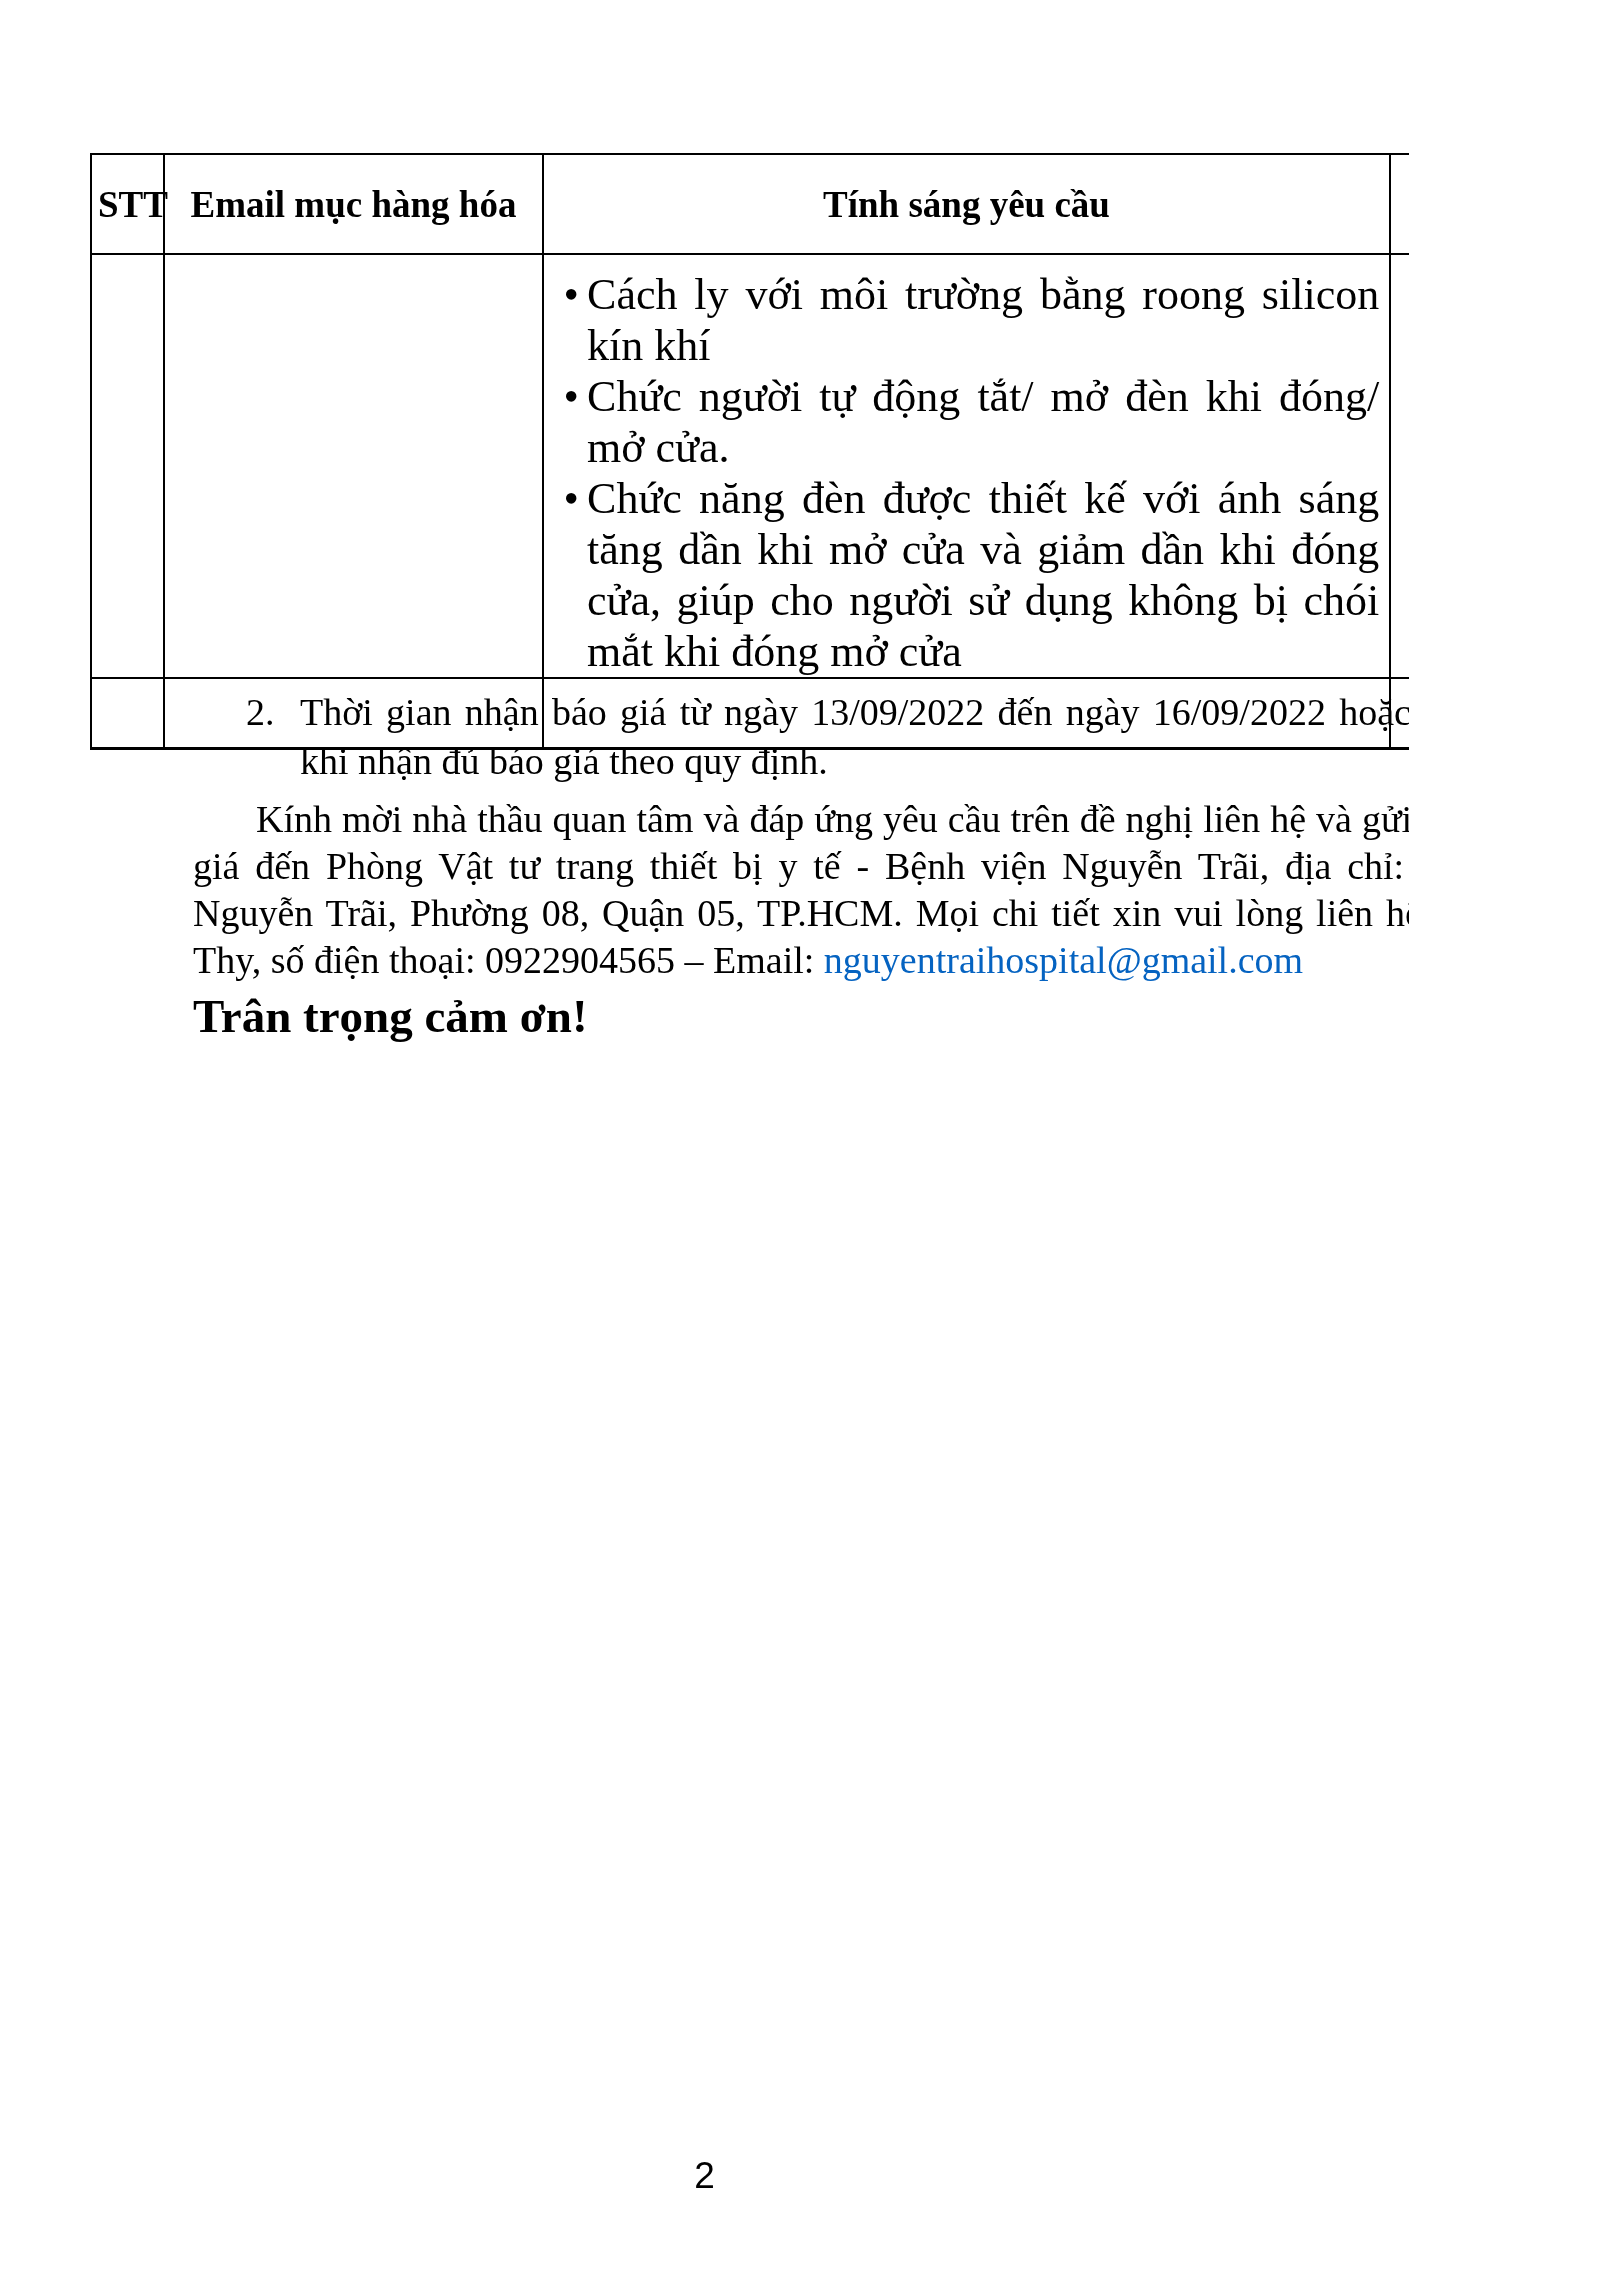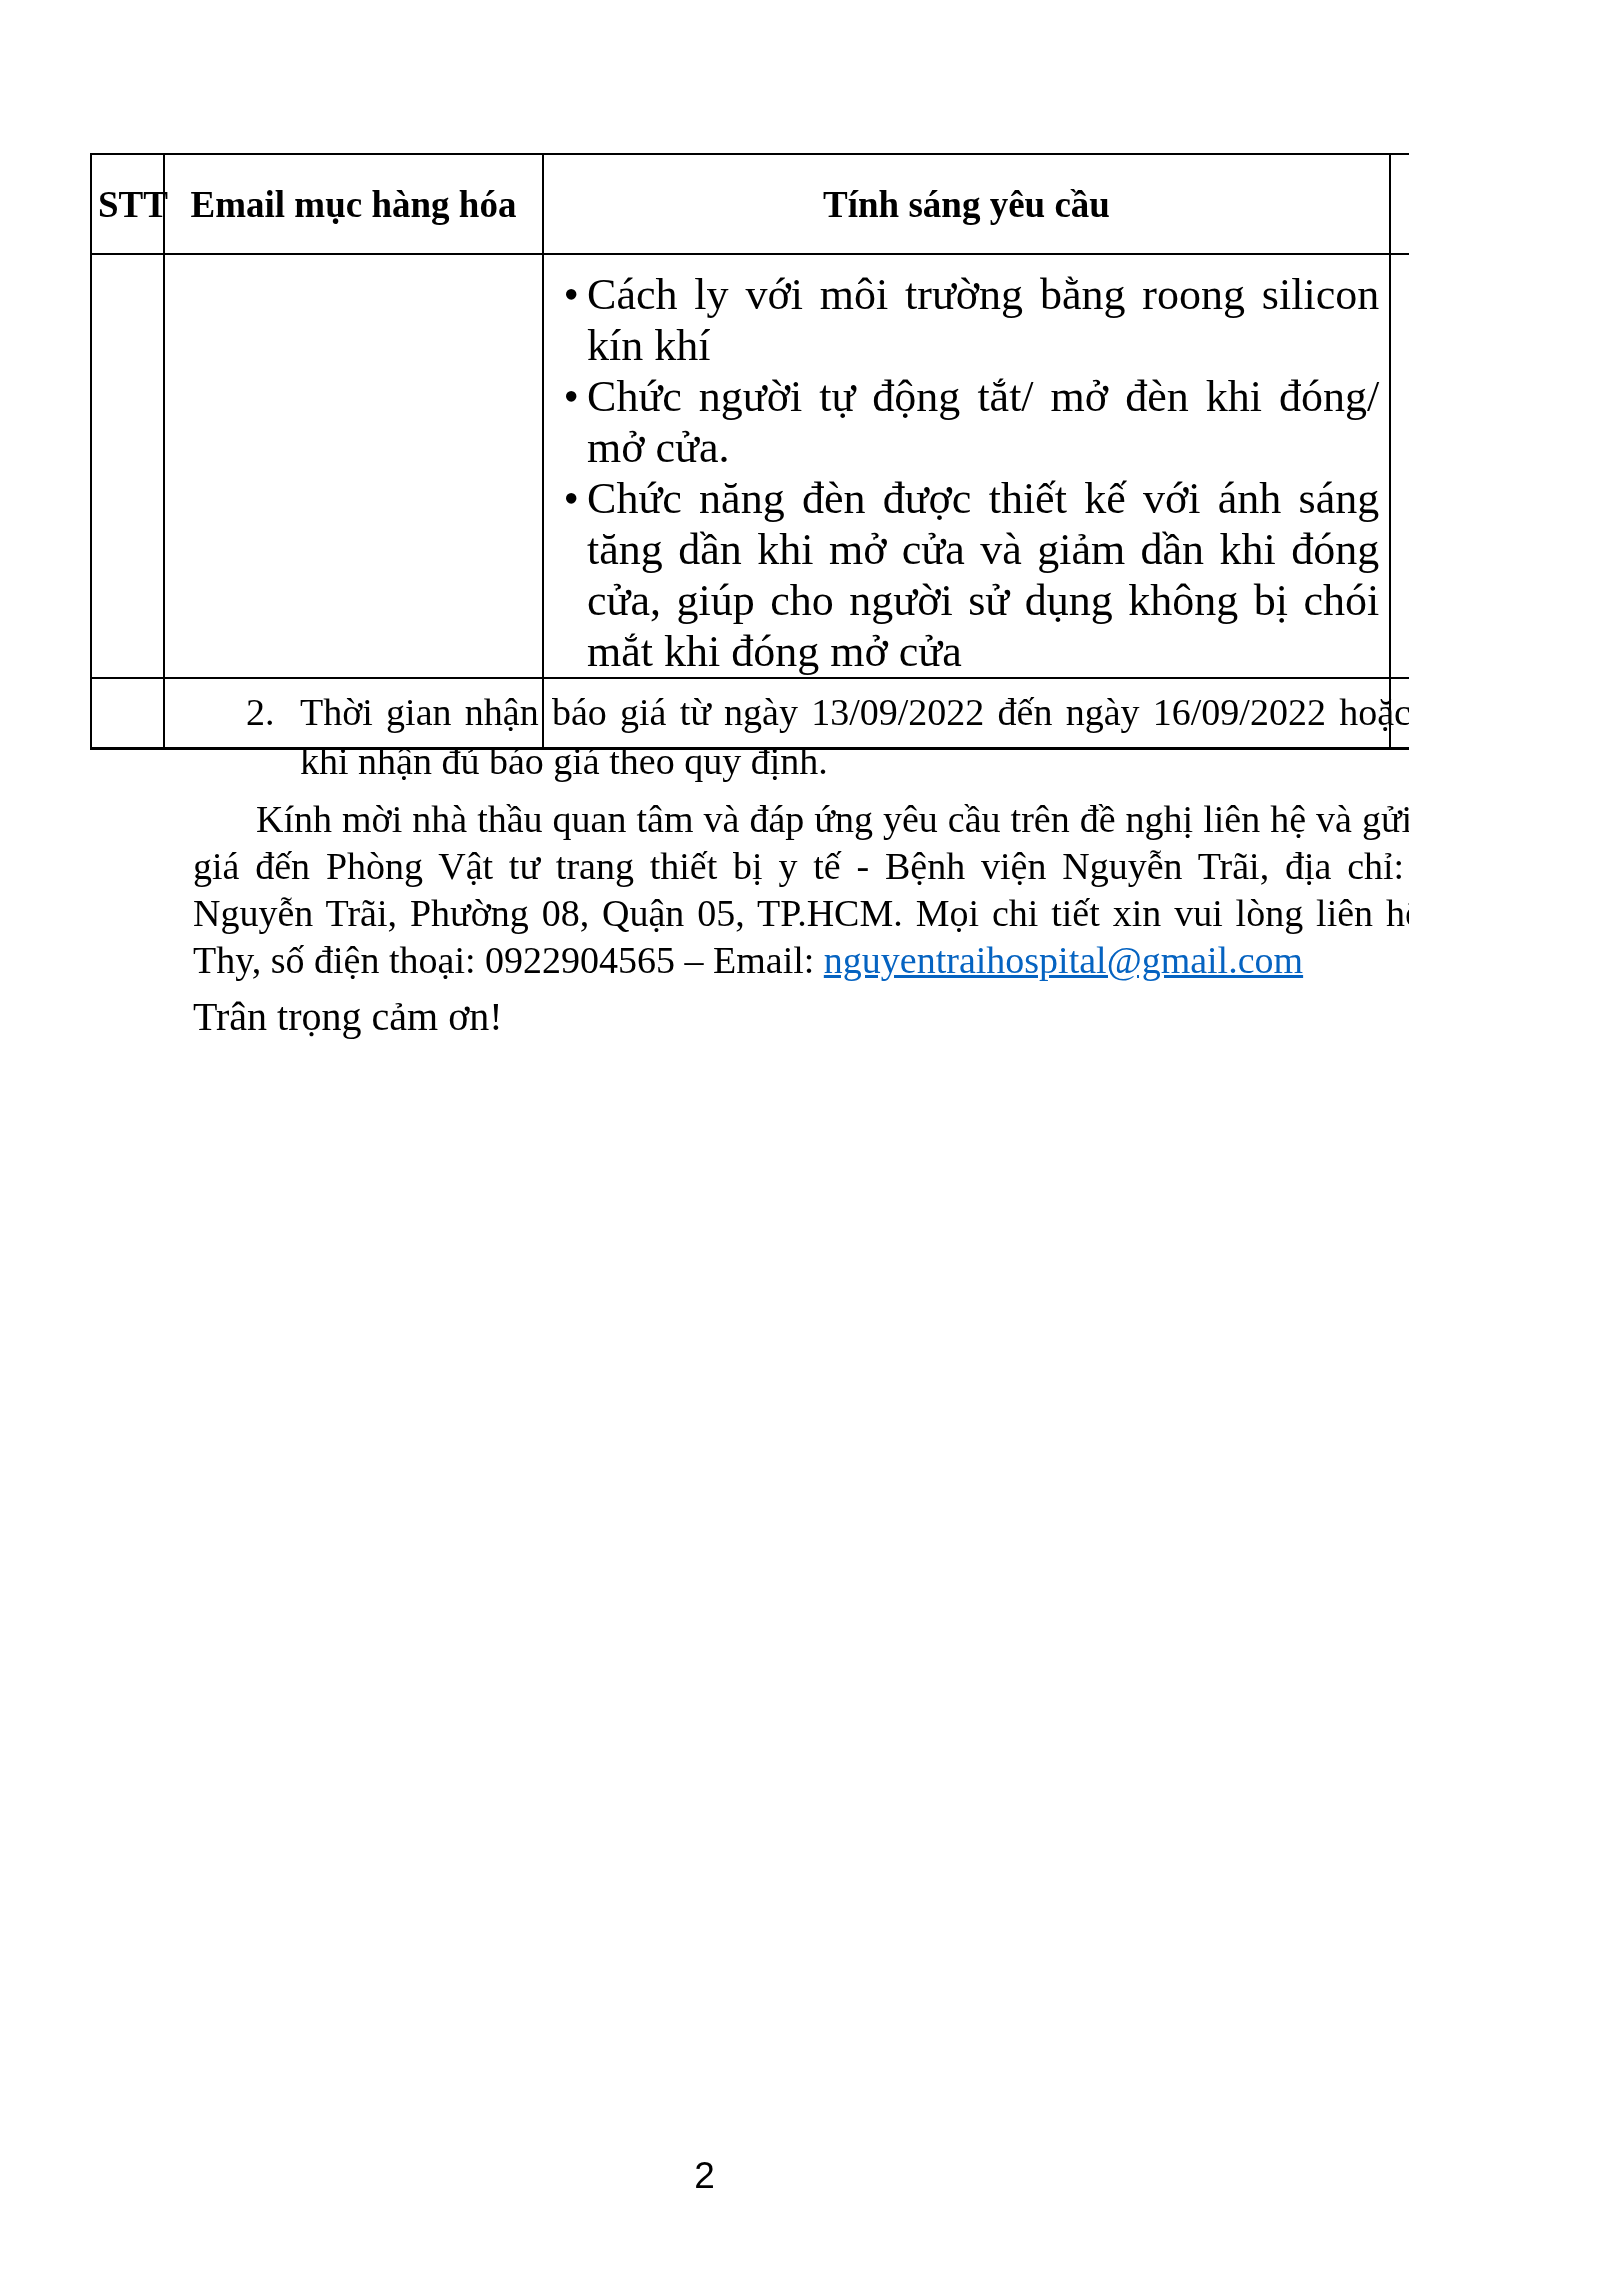--- a/index.html
+++ b/index.html
@@ -75,31 +75,30 @@
     position: absolute;
     left: 193px;
     top: 796px;
     width: 1284px;
     font-size: 38px;
     line-height: 47px;
     text-align: justify;
     text-indent: 63px;
   }
   .contact-paragraph a {
-    text-decoration: underline;
     cursor: pointer;
   }
 
   
   .closing {
     position: absolute;
     left: 193px;
     top: 992px;
-    font-size: 40px;
-    font-weight: normal;
+    font-size: 47px;
+    font-weight: bold;
     line-height: 49px;
   }
 
   
   .page-number {
     position: absolute;
     left: 0;
     top: 2156px;
     width: 100%;
     text-align: center;

